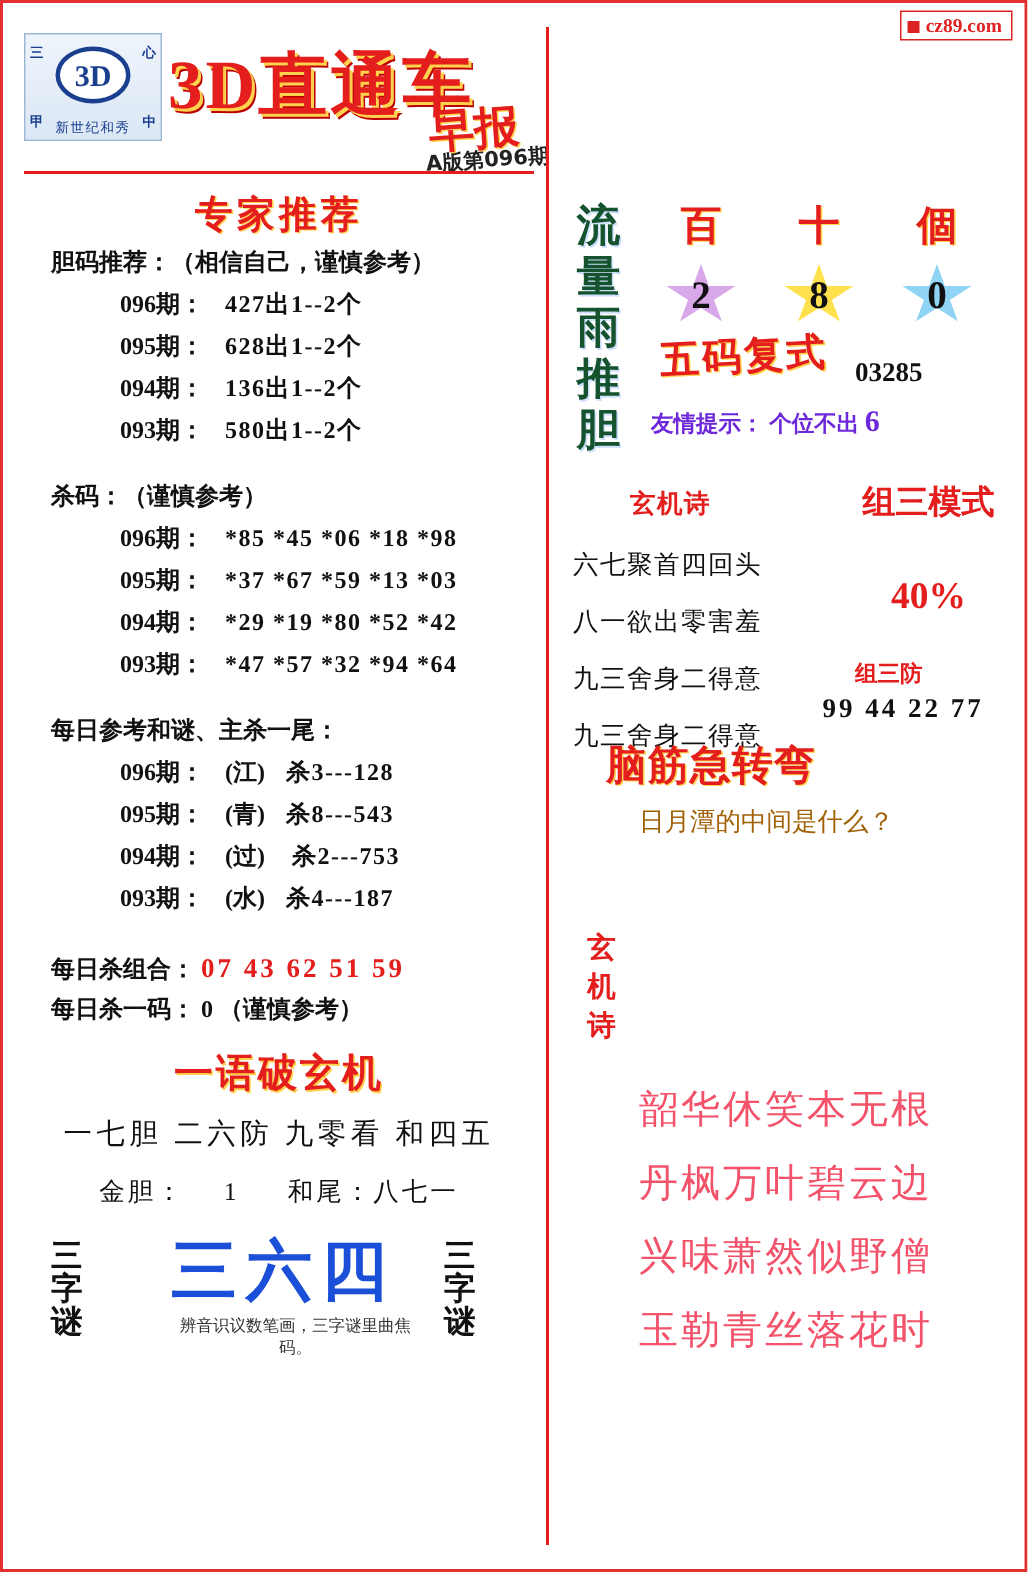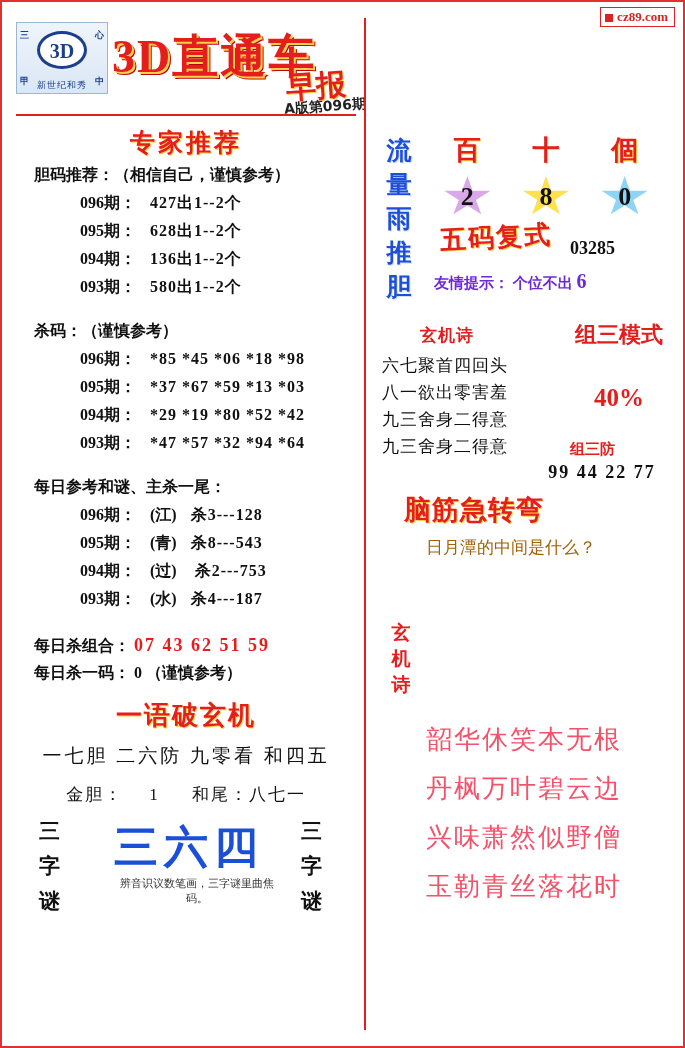--- a/index.html
+++ b/index.html
@@ -137,24 +137,24 @@
     font-family: "Liberation Serif", serif;
     font-size: 17px; color:#111; text-align:center; letter-spacing: 2px;
     margin: 14px 0 6px 0;
   }
   .gold-line .g { margin-right: 26px; }
 
   .threechar {
     position: relative; height: 110px; margin-top: 6px;
   }
   .tc-left, .tc-right {
-    position: absolute; top: 2px;
+    position: absolute; top: 14px;
     font-family: "Liberation Serif", serif;
     font-size: 21px; font-weight: bold; color: #111;
-    line-height: 35px; width: 26px; text-align: right;
+    line-height: 22px; width: 26px; text-align: left;
   }
   .tc-left { left: 18px; }
   .tc-right { right: 34px; }
   .tc-center {
     position: absolute; left: 78px; top: 6px; width: 190px; text-align: center;
     font-family: "Liberation Serif", serif;
     font-size: 44px; font-weight: bold; color: #1b4fd8;
     letter-spacing: 6px;
   }
   .tc-note {
@@ -166,21 +166,21 @@
   .vdivider {
     position: absolute; left: 362px; top: 16px; width: 2px; height: 1012px;
     background: #e41d1d;
   }
 
   
   .rightcol { position: absolute; left: 372px; top: 126px; width: 300px; }
   .flow-label {
     position: absolute; left: 8px; top: 6px; width: 34px;
     font-family: "Liberation Serif", serif;
-    font-size: 25px; font-weight: bold; color: #1d4ed8;
+    font-size: 29px; font-weight: bold; color: #14532d;
     line-height: 34px; text-align: center;
     text-shadow: 1px 1px 0 #cfe0ff;
   }
   .bsg {
     position: absolute; left: 54px; top: 4px; width: 236px;
     display: flex; justify-content: space-around;
     font-family: "Liberation Serif", serif;
     font-size: 27px; font-weight: bold; color: #e41d1d;
     text-shadow: 1px 1px 0 #ffd24d;
   }
@@ -218,21 +218,21 @@
   .xuanji-title {
     position: absolute; left: 46px; top: 196px;
     font-family: "Liberation Serif", serif; font-size: 17px; font-weight: bold; color: #e41d1d;
     letter-spacing: 1px;
   }
   .poem {
     position: absolute; left: 8px; top: 222px; width: 190px;
   }
   .poem div {
     font-family: "Liberation Serif", serif; font-size: 17px; color:#111;
-    margin: 4px 0; letter-spacing: 1px;
+    margin: 15px 0; letter-spacing: 1px;
   }
   .zusan {
     position: absolute; left: 200px; top: 192px; width: 90px; text-align: center;
     font-family: "Liberation Serif", serif; font-size: 22px; font-weight: bold; color: #e41d1d;
     line-height: 30px;
   }
   .zusan-pct {
     position: absolute; left: 200px; top: 256px; width: 90px; text-align: center;
     font-family: "Liberation Serif", serif; font-size: 25px; font-weight: bold; color: #e41d1d;
   }

